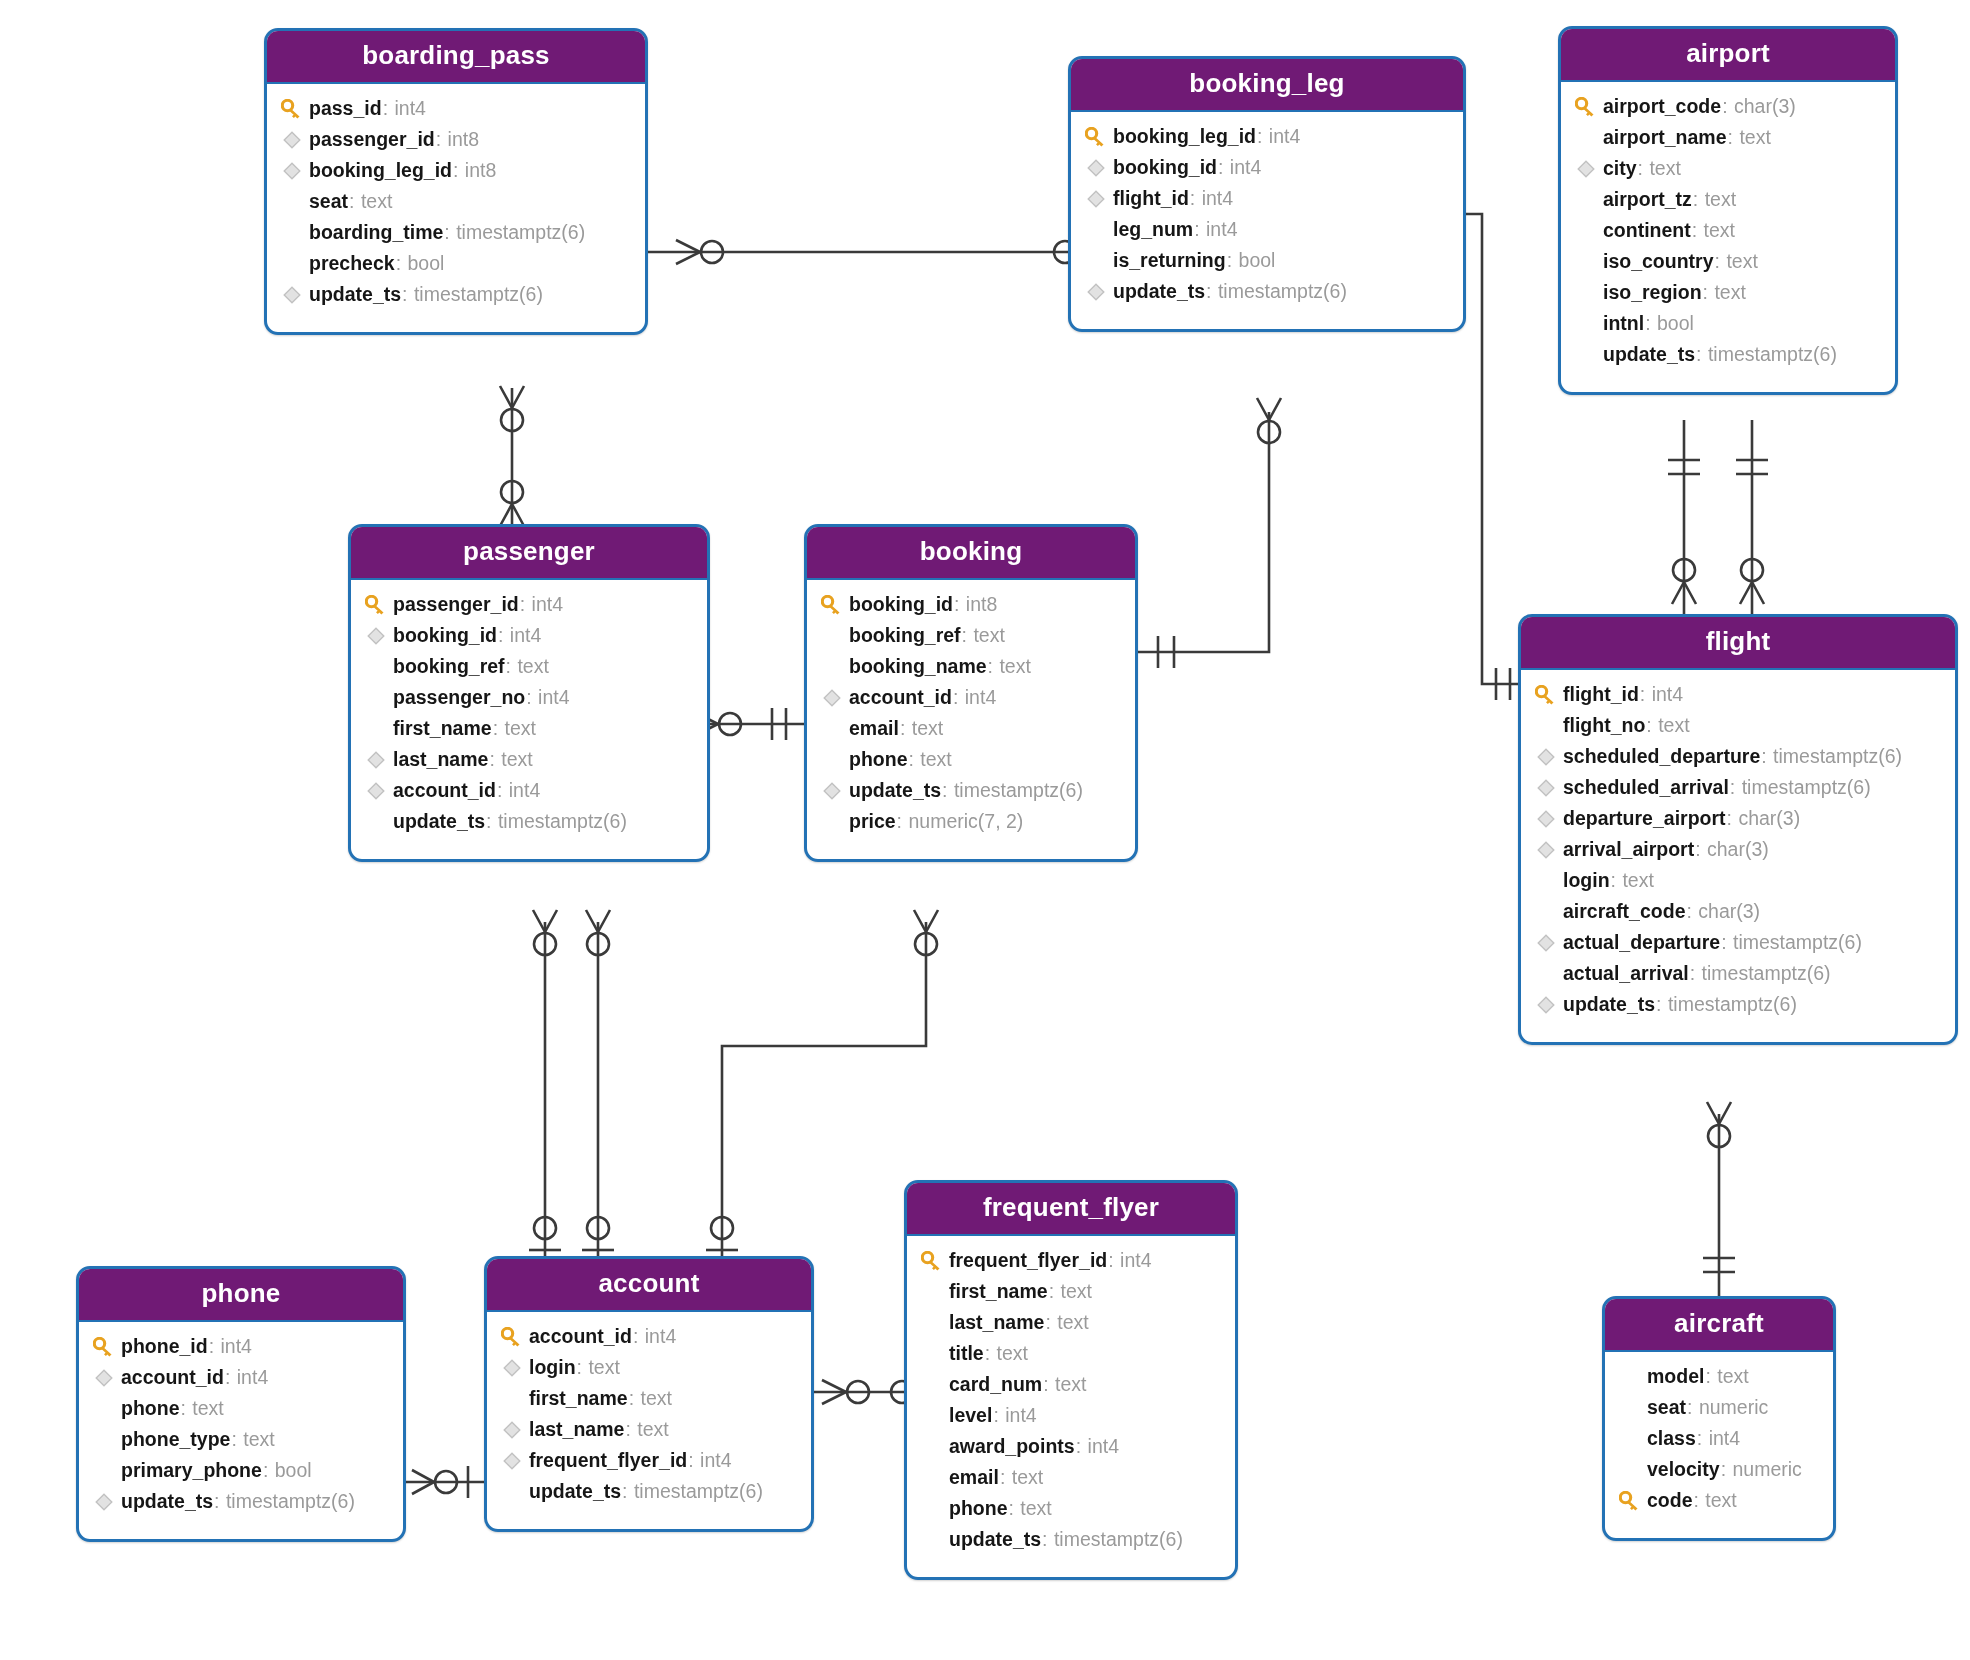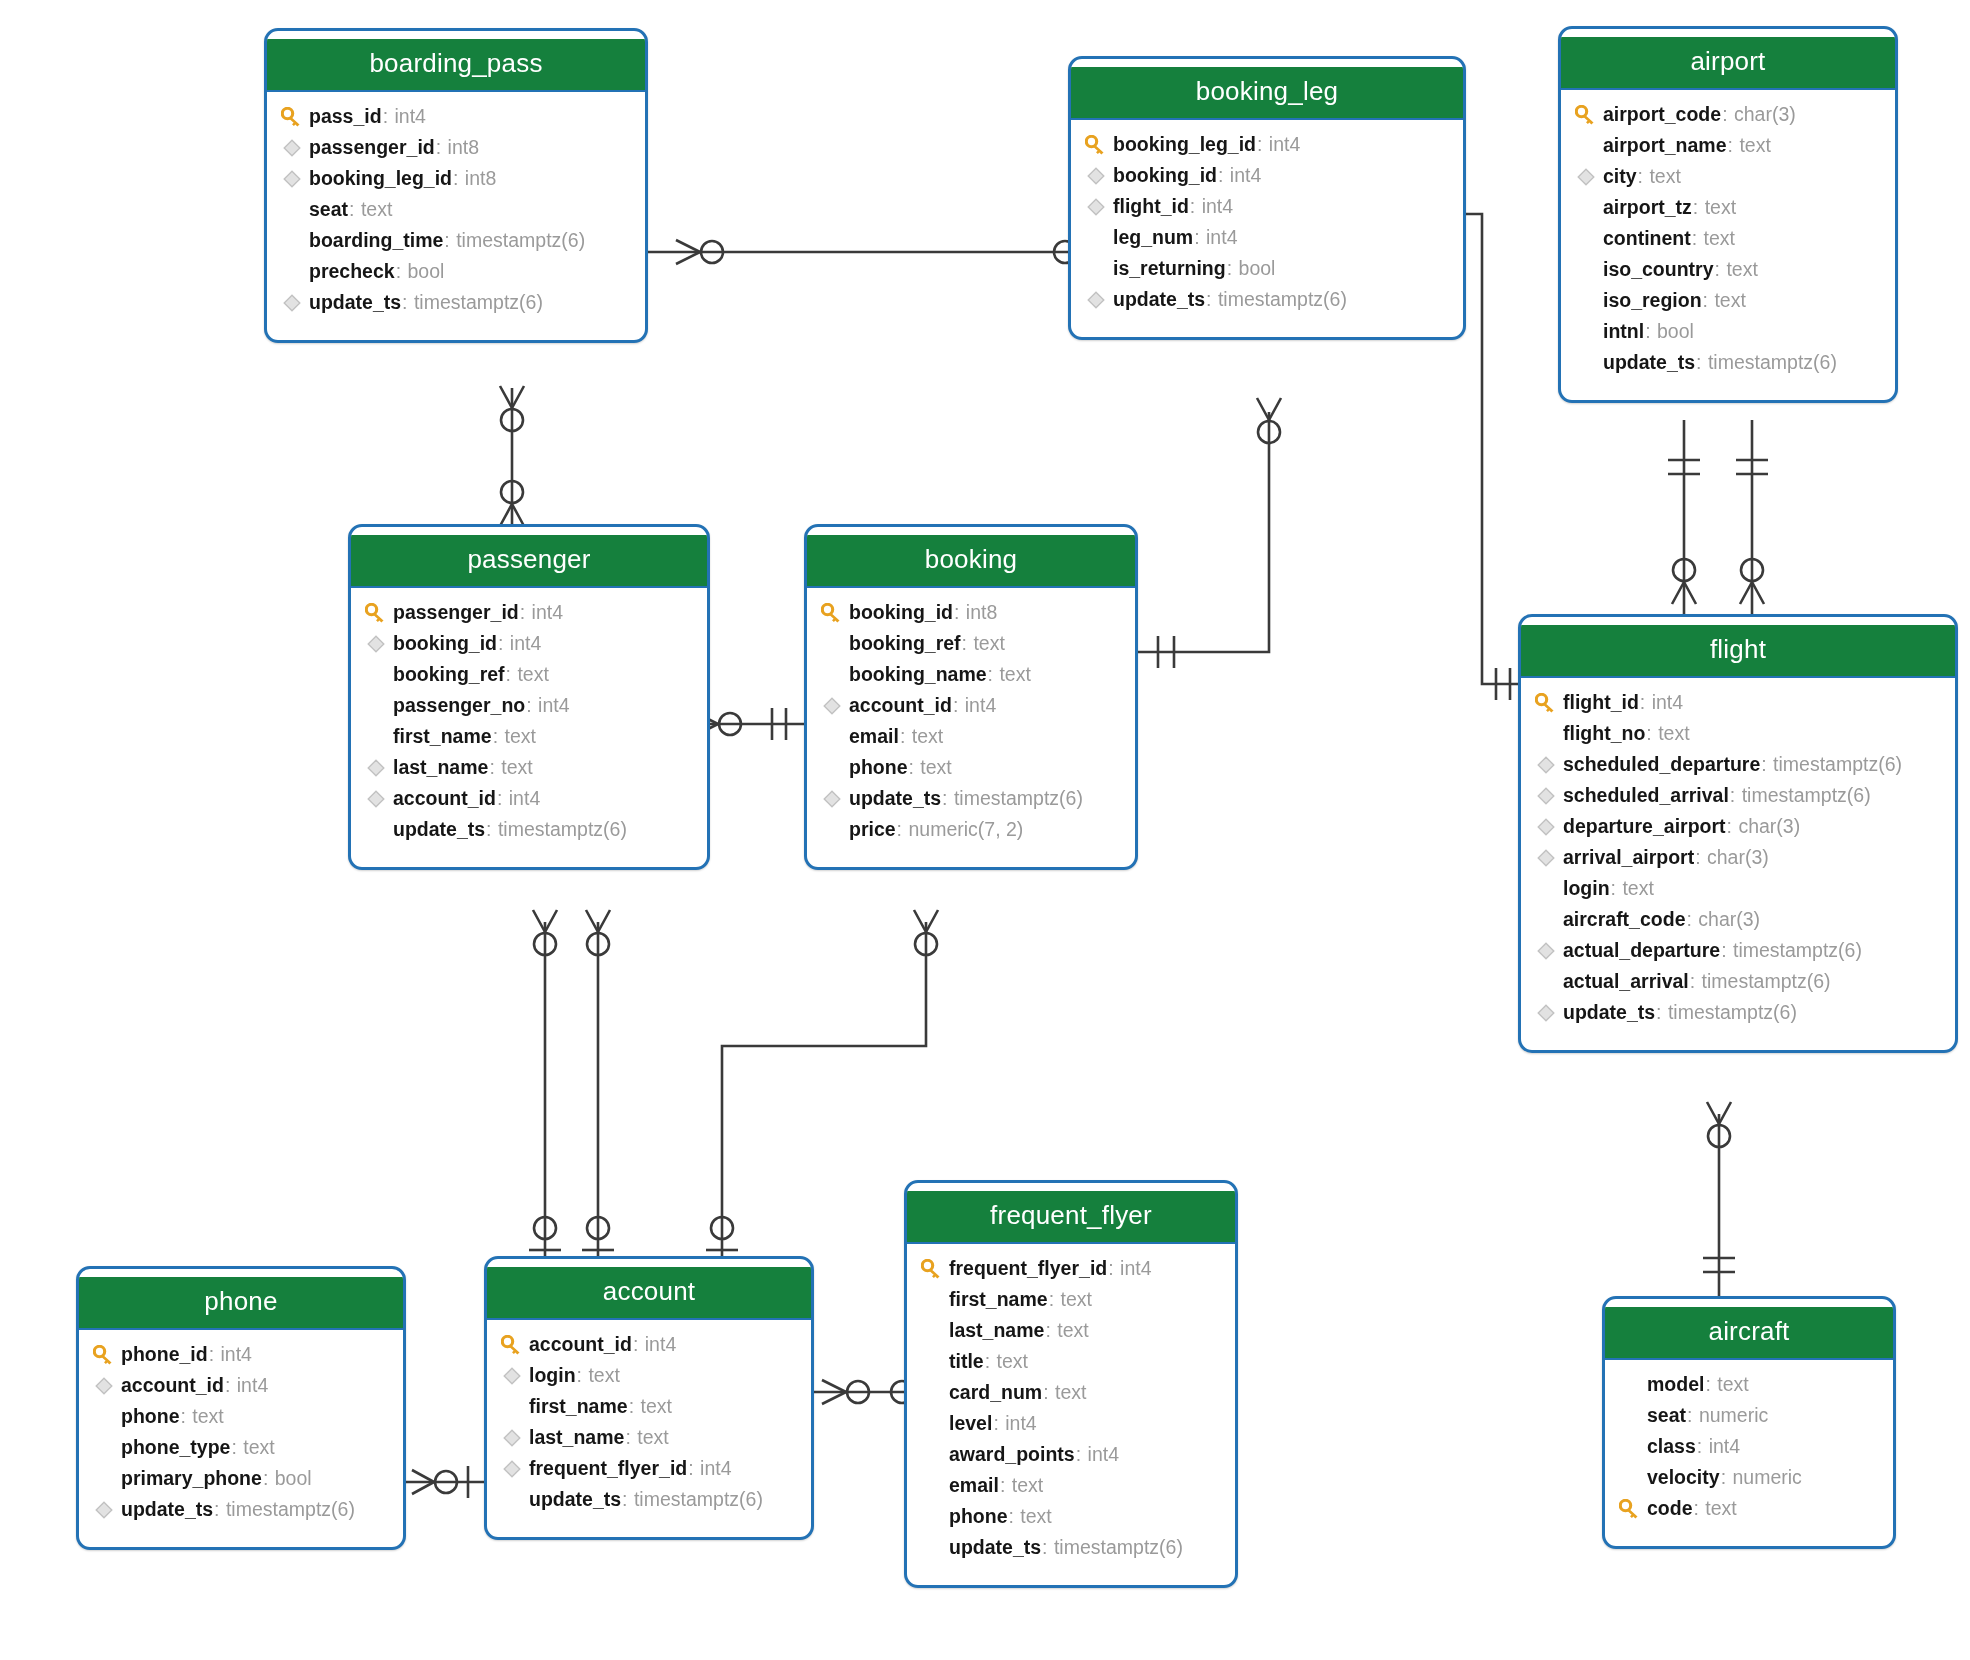--- a/index.html
+++ b/index.html
@@ -12,29 +12,28 @@
     position:absolute;
     background:#ffffff;
     border:3px solid #2372B5;
     border-radius:14px;
     box-sizing:border-box;
     box-shadow:0 1px 2px rgba(0,0,0,.18);
     overflow:hidden;
     z-index:5;
   }
   .tbl-header{
-    background:#15803d;
+    background:#701a75;
     color:#ffffff;
     font-size:26px;
-    font-weight:400;
+    font-weight:700;
     text-align:center;
     padding:9px 0 11px 0;
     letter-spacing:.2px;
     border-bottom:2px solid #2372B5;
-    margin-top:8px;
   }
   .tbl-body{padding:9px 0 22px 0;}
   .field-row{
     display:flex;
     align-items:center;
     height:31px;
     padding:0 14px 0 12px;
     white-space:nowrap;
   }
   .ico{
@@ -800,21 +799,21 @@
             <span class="ftype">int4</span>
           </div>
           <div class="field-row">
             <span class="ico"></span>
             <span class="fname">update_ts</span>
             <span class="ftype">:&nbsp;</span>
             <span class="ftype">timestamptz(6)</span>
           </div>
         </div>
       </div>
-      <div class="table-box" style="left: 1602px; top: 1296px; width: 294px;">
+      <div class="table-box" style="left: 1602px; top: 1296px; width: 234px;">
         <div class="tbl-header">aircraft</div>
         <div class="tbl-body">
           <div class="field-row">
             <span class="ico"></span>
             <span class="fname">model</span>
             <span class="ftype">:&nbsp;</span>
             <span class="ftype">text</span>
           </div>
           <div class="field-row">
             <span class="ico"></span>

